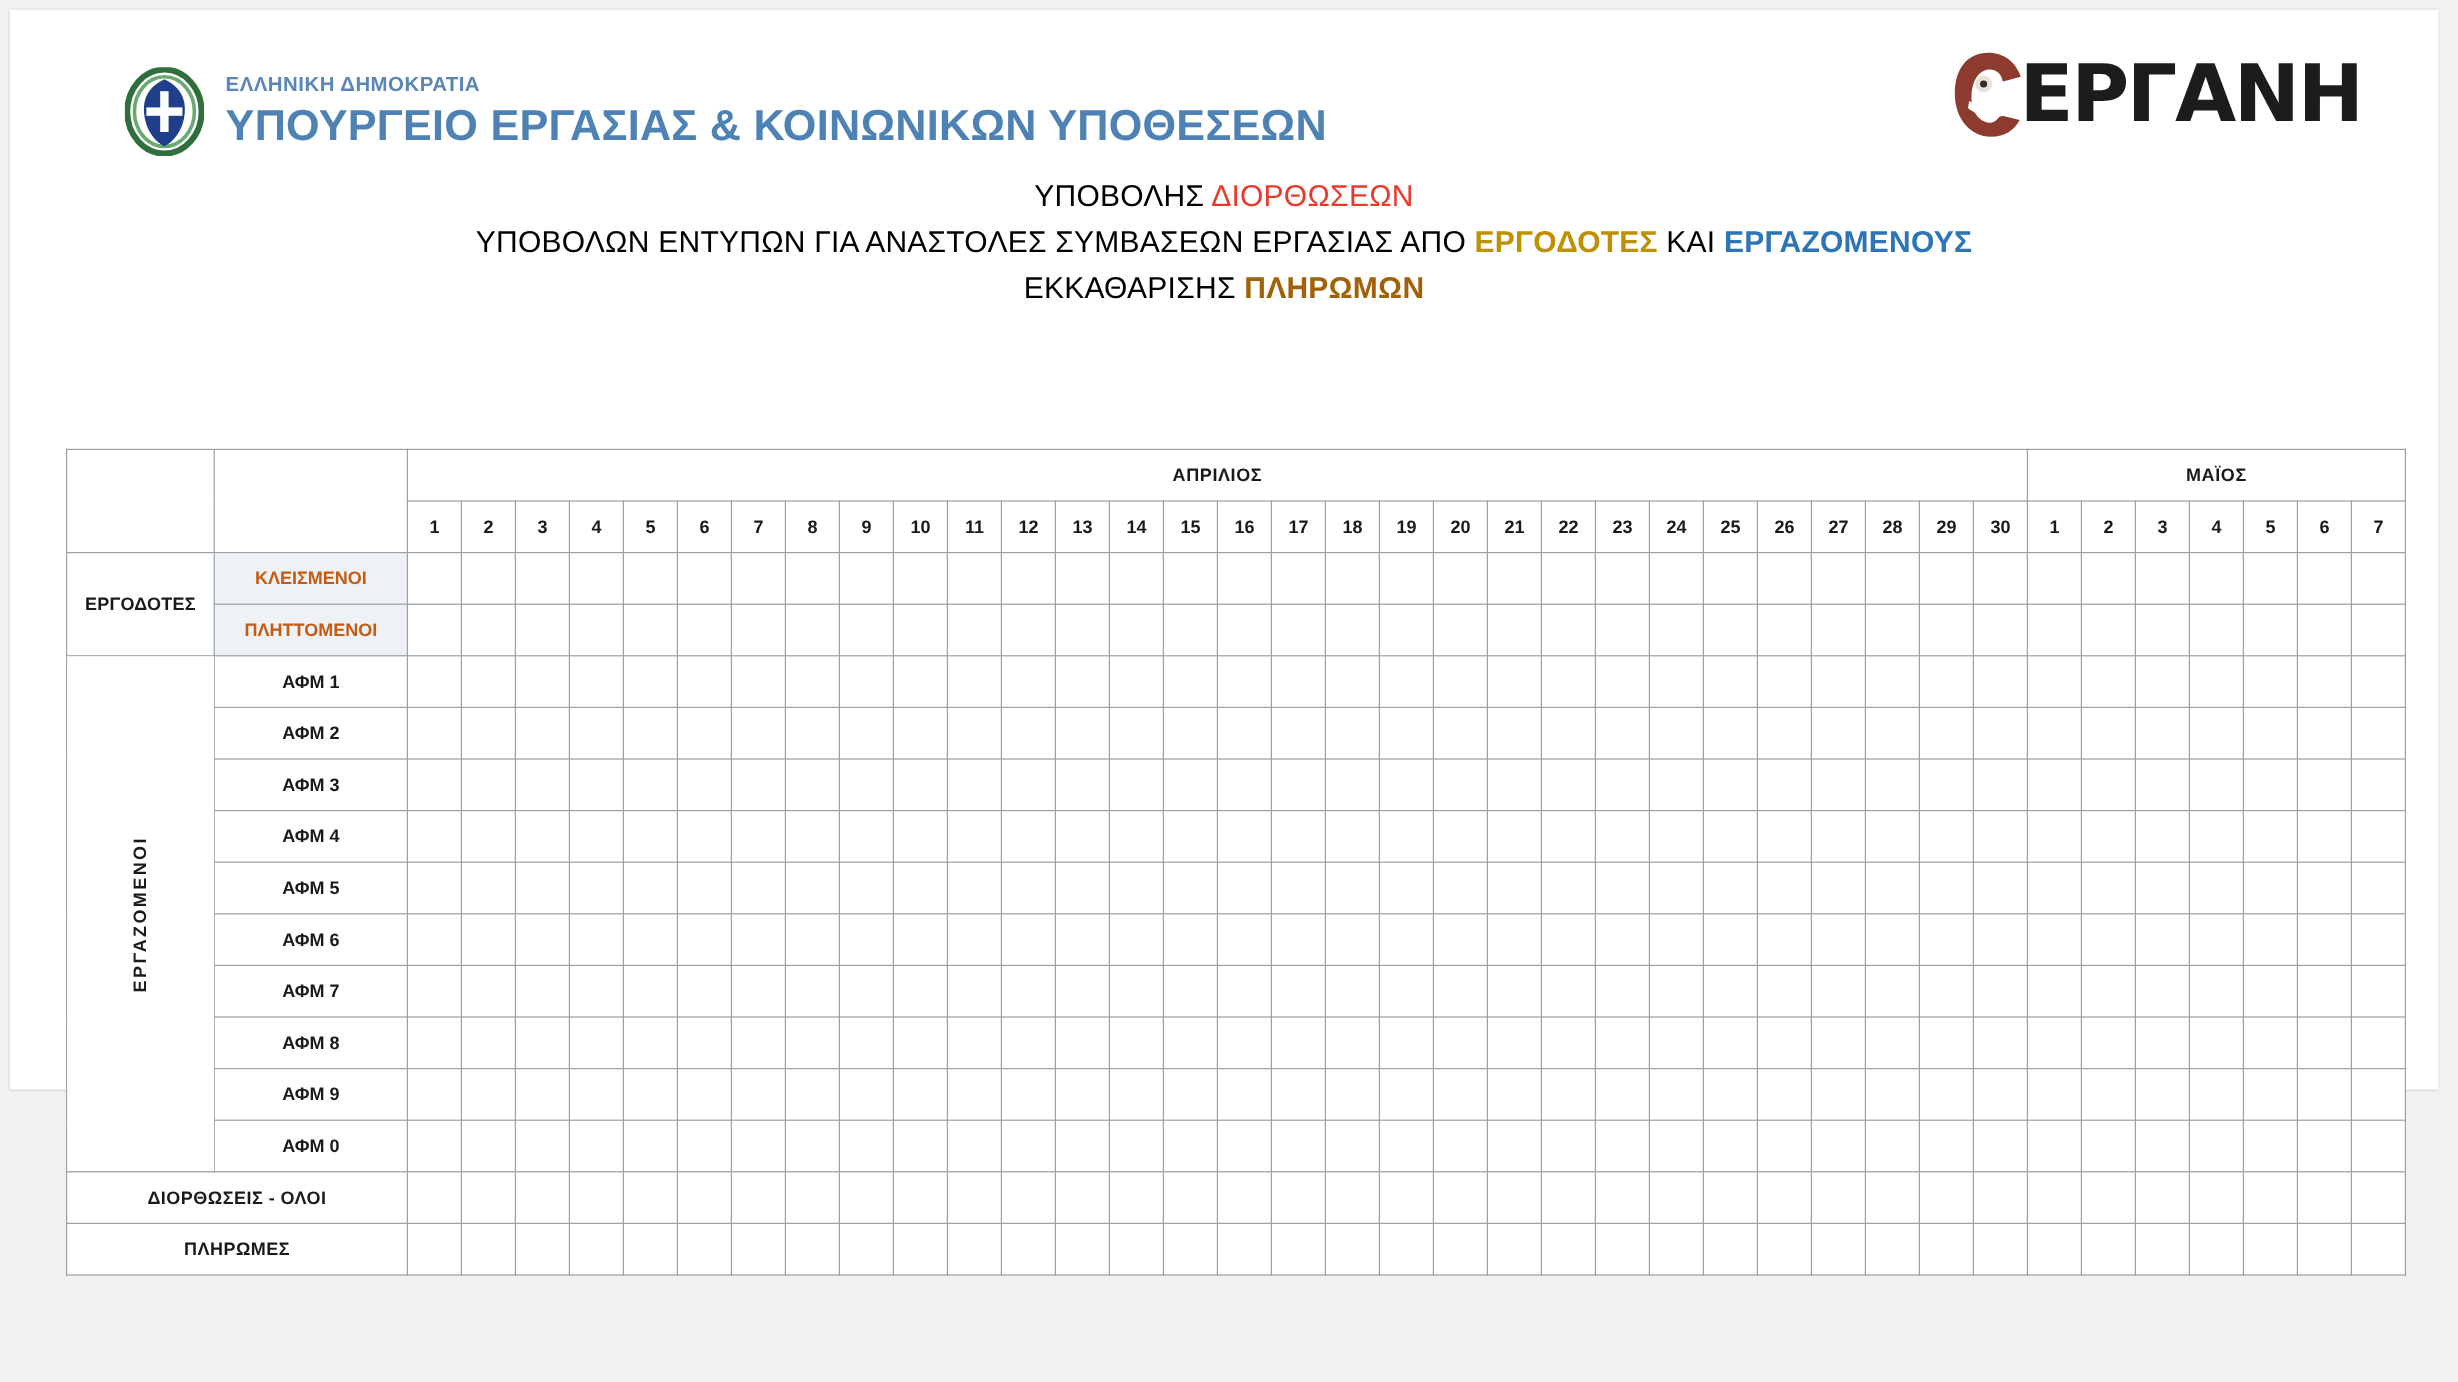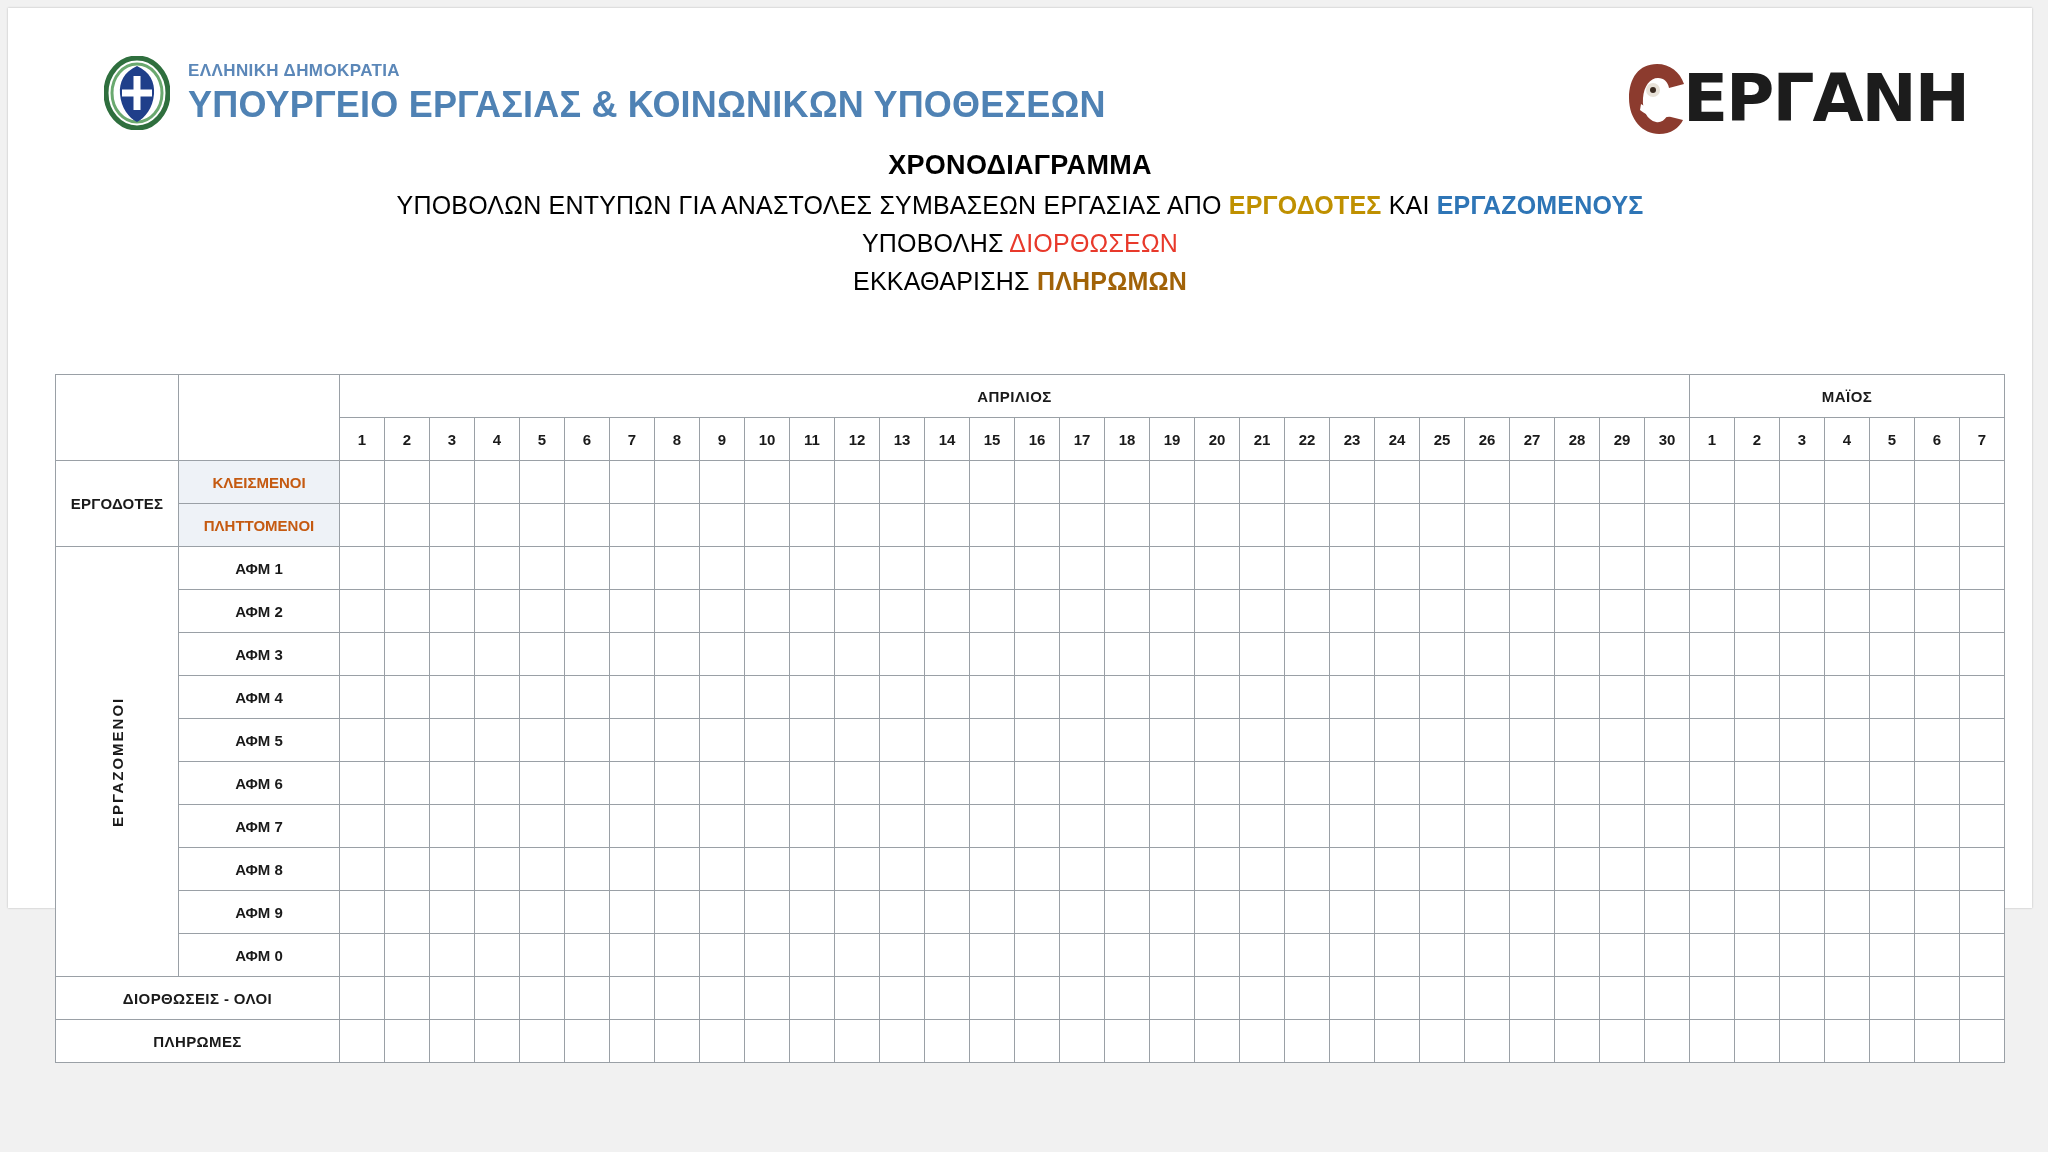--- a/index.html
+++ b/index.html
@@ -56,21 +56,21 @@
   .gov-text .line2 {
     font-size: 36px;
     letter-spacing: 0.2px;
     color: #4f82b4;
     font-weight: bold;
     margin-top: 3px;
   }
   .ergani-logo {
     position: absolute;
     right: 64px;
-    top: 52px;
+    top: 32px;
     display: flex;
     align-items: center;
   }
   .ergani-text {
     font-size: 66px;
     font-weight: bold;
     letter-spacing: -2px;
     color: #1c1c1c;
     line-height: 1;
     margin-left: -4px;
@@ -203,26 +203,25 @@
           <path d="M30 4 C 12 4, 2 18, 2 38 C 2 60, 16 74, 32 74 C 44 74, 52 68, 56 60 L 40 56 C 37 61, 33 63, 29 62 C 20 60, 15 50, 16 38 C 17 26, 23 18, 31 18 C 37 18, 41 22, 42 28 L 57 24 C 53 12, 43 4, 30 4 Z" fill="#8c3b2e"></path>
           <circle cx="26" cy="30" r="7" fill="#e8e2d8"></circle>
           <circle cx="26" cy="30" r="3" fill="#3a2a20"></circle>
           <path d="M14 44 C 22 50, 34 52, 46 48 L 44 56 C 32 60, 20 56, 13 50 Z" fill="#ffffff"></path>
         </svg>
         <div class="ergani-text">ΕΡΓΑΝΗ</div>
       </div>
     </div>
 
     <div class="titles">
-      <div class="title-main">ΧΡΟΝΟΔΙΑΓΡΑΜΜΑ</div>
+      <div class="title-sub">
+        <span>ΥΠΟΒΟΛΗΣ </span><span class="c-red">ΔΙΟΡΘΩΣΕΩΝ</span>
+      </div>
       <div class="title-sub">
         <span>ΥΠΟΒΟΛΩΝ ΕΝΤΥΠΩΝ ΓΙΑ ΑΝΑΣΤΟΛΕΣ ΣΥΜΒΑΣΕΩΝ ΕΡΓΑΣΙΑΣ ΑΠΟ </span><span class="c-gold">ΕΡΓΟΔΟΤΕΣ</span><span> ΚΑΙ </span><span class="c-blue">ΕΡΓΑΖΟΜΕΝΟΥΣ</span>
-      </div>
-      <div class="title-sub">
-        <span>ΥΠΟΒΟΛΗΣ </span><span class="c-red">ΔΙΟΡΘΩΣΕΩΝ</span>
       </div>
       <div class="title-sub">
         <span>ΕΚΚΑΘΑΡΙΣΗΣ </span><span class="c-green">ΠΛΗΡΩΜΩΝ</span>
       </div>
     </div>
 
     <div class="grid-wrap">
       <table class="grid" id="timeline-table">
         <tbody id="timeline-body">
             <tr>

